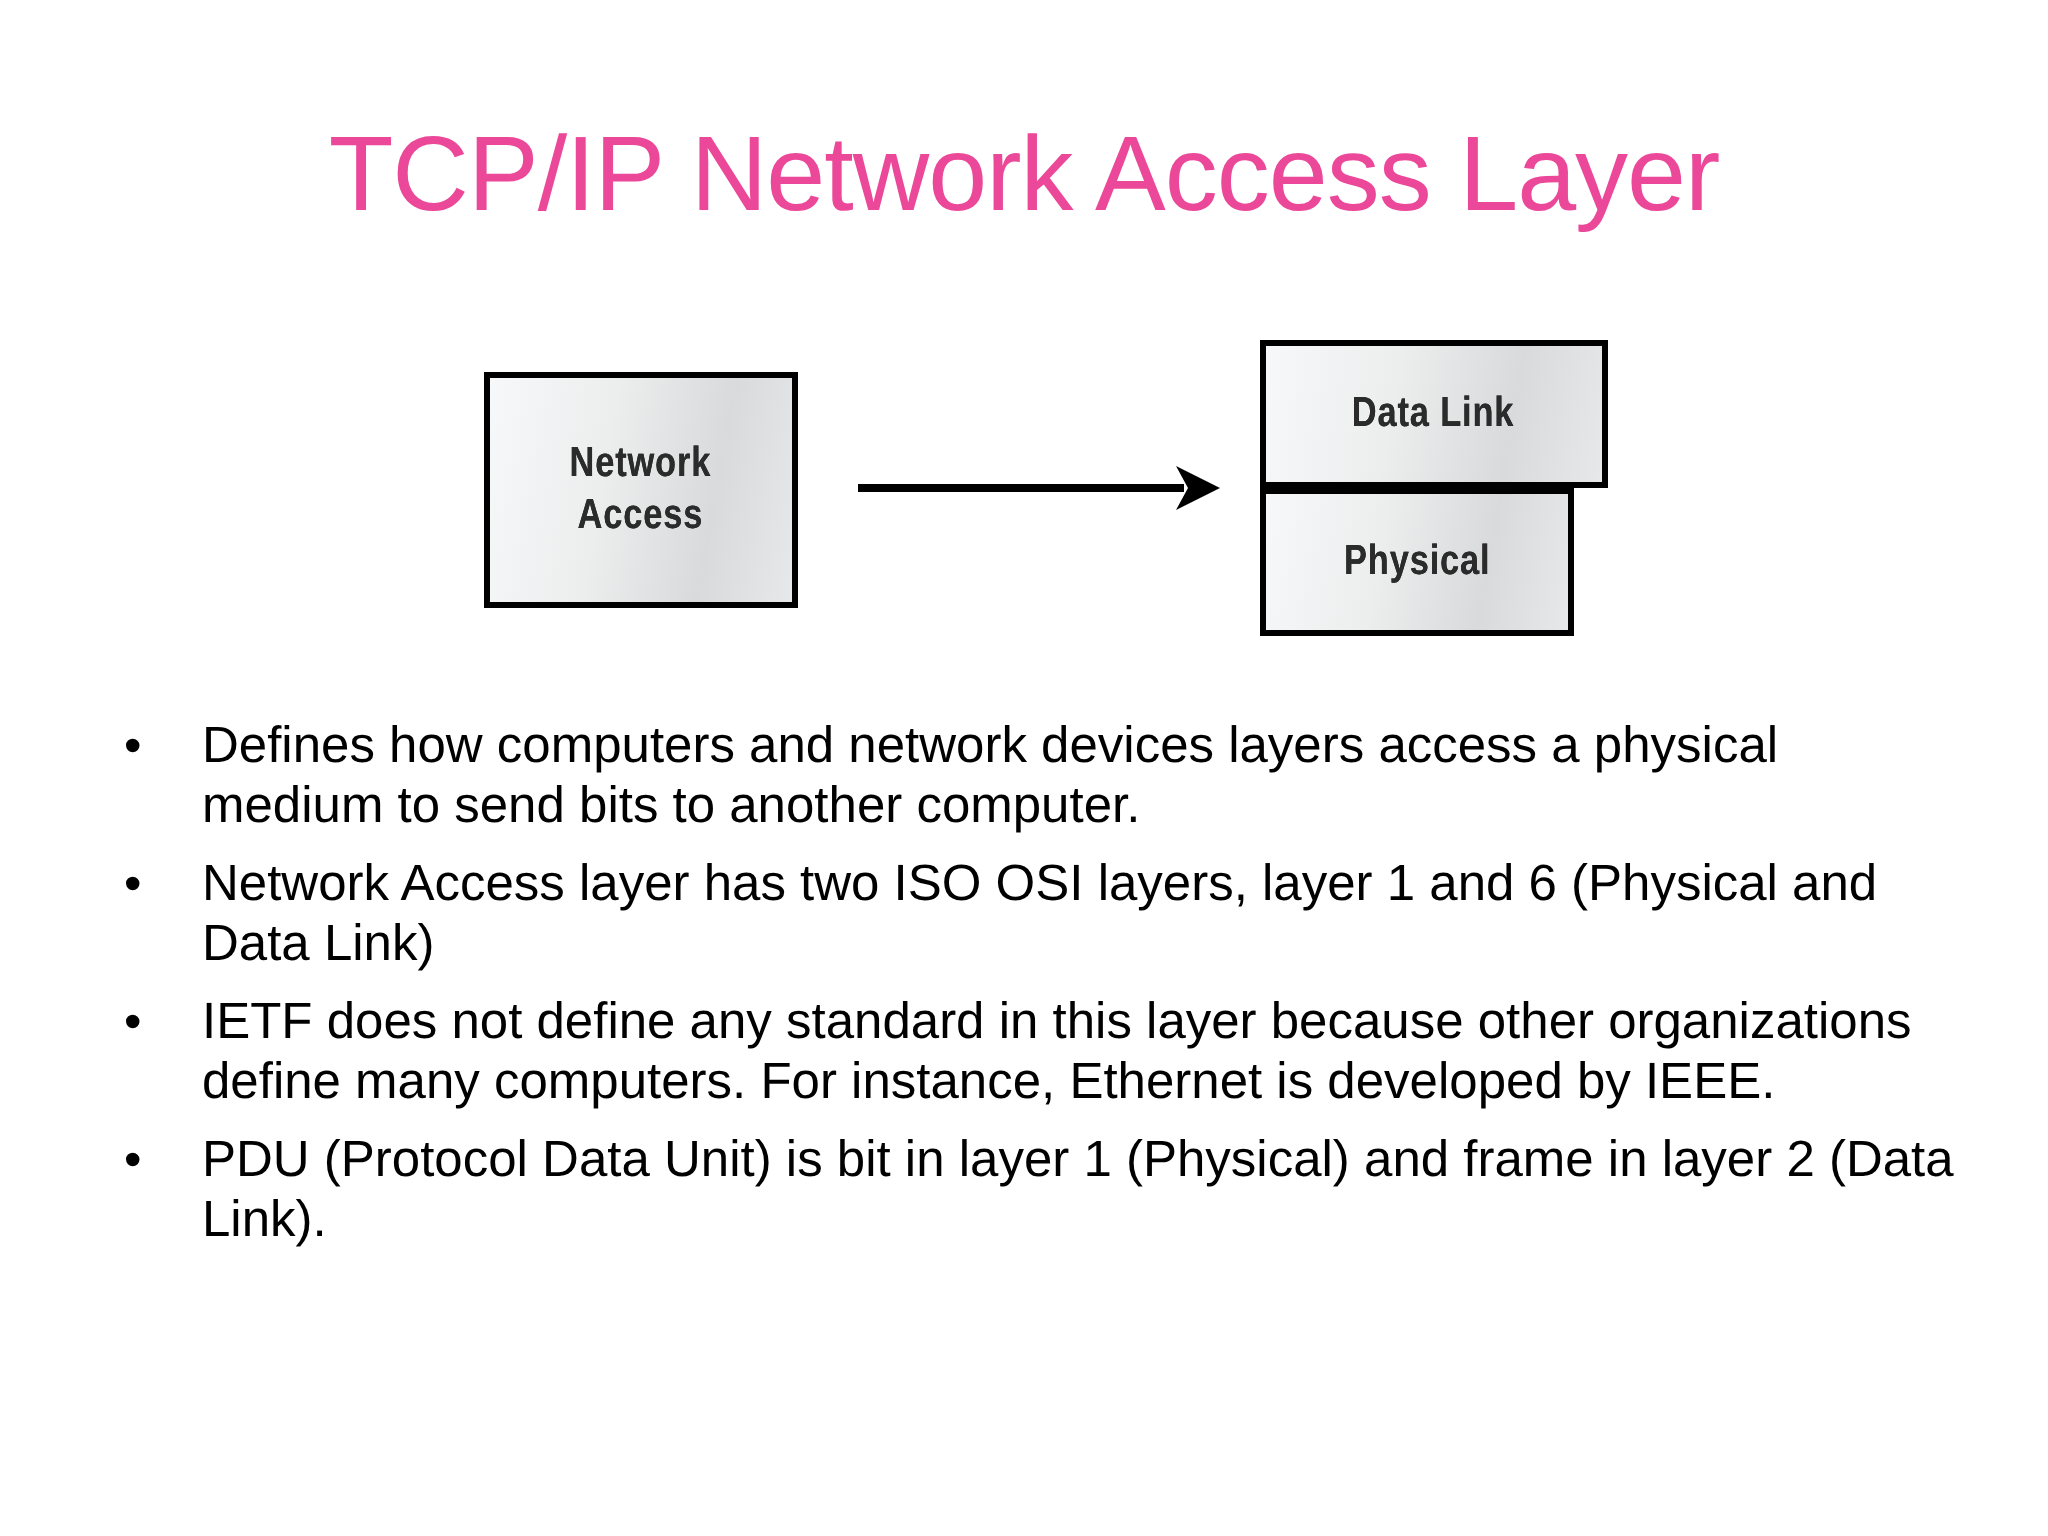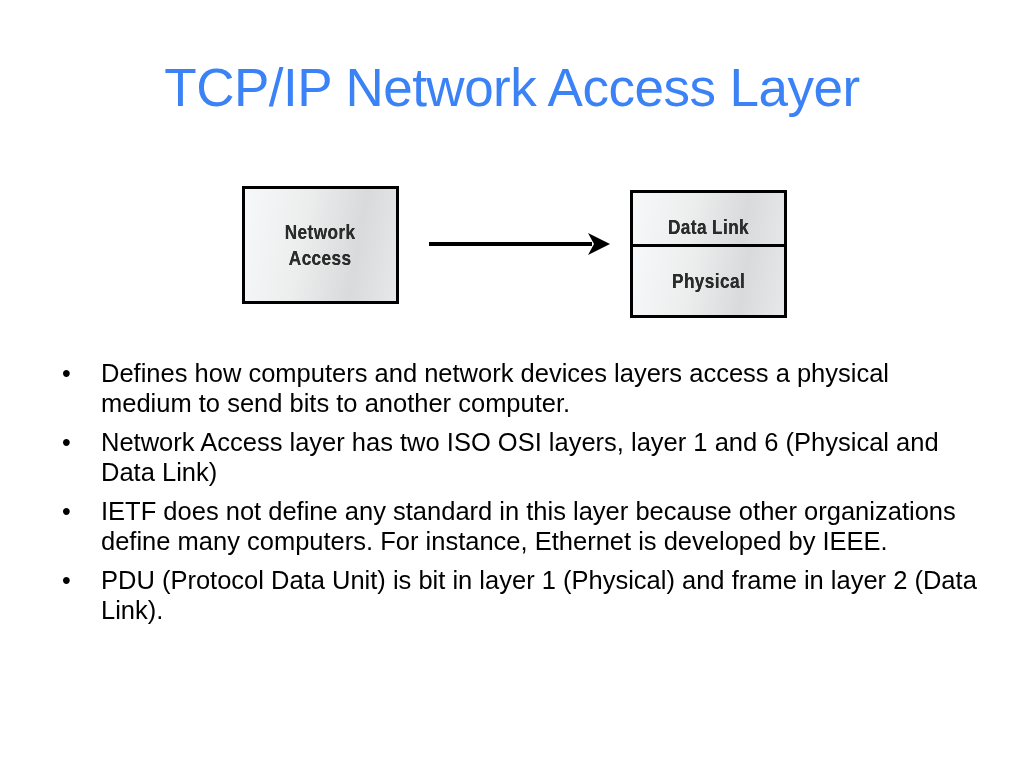--- a/index.html
+++ b/index.html
@@ -21,21 +21,21 @@
     position: absolute;
     left: 0;
     top: 58px;
     width: 1024px;
     text-align: center;
     font-family: "Liberation Sans", sans-serif;
     font-size: 53px;
     font-weight: 400;
     line-height: 60px;
     letter-spacing: -0.5px;
-    color: #3b82f6;
+    color: #ec4899;
     white-space: nowrap;
   }
 
   
   .diagram {
     position: absolute;
     left: 0;
     top: 0;
     width: 1024px;
     height: 340px;
@@ -67,23 +67,22 @@
   #box-network-access {
     left: 242px;
     top: 186px;
     width: 157px;
     height: 118px;
   }
 
   #box-data-link {
     left: 630px;
     top: 170px;
-    width: 157px;
+    width: 174px;
     height: 74px;
-    margin-top: 20px;
   }
 
   #box-physical {
     left: 630px;
     top: 244px;
     width: 157px;
     height: 74px;
   }
 
   .arrow-svg {

